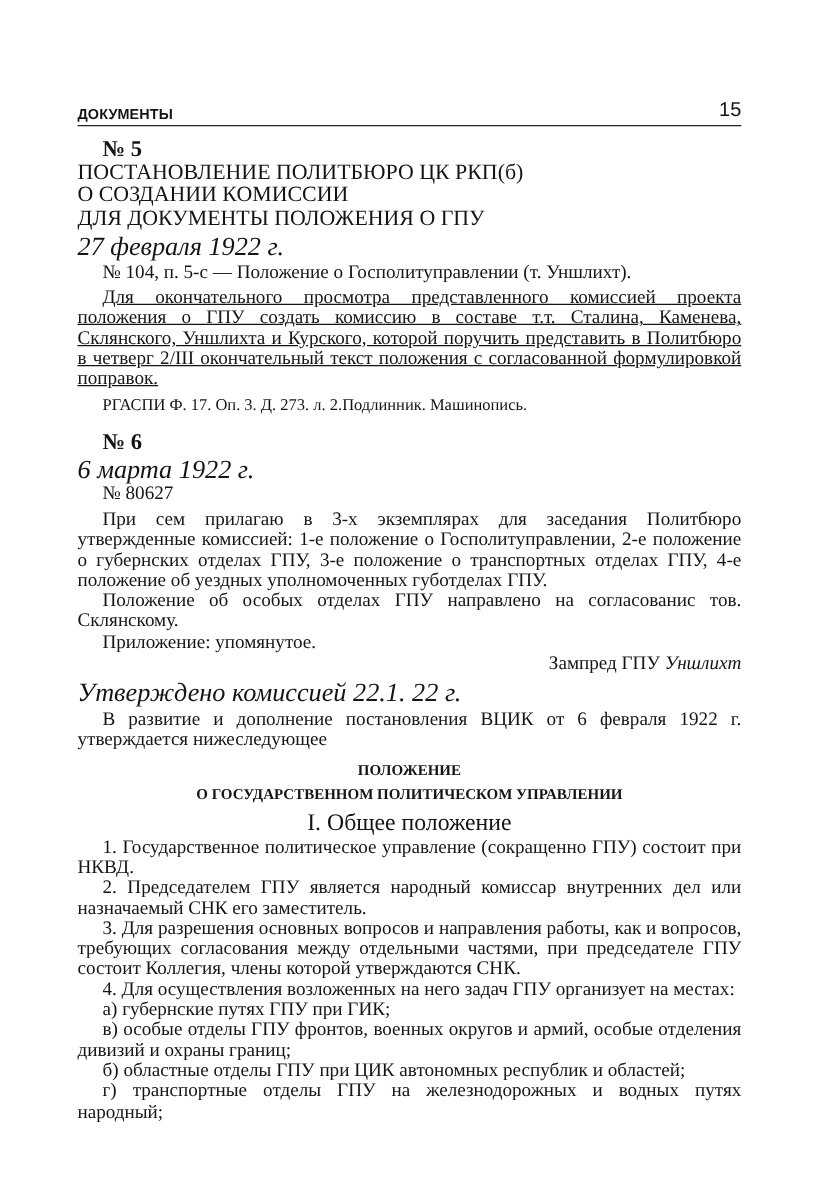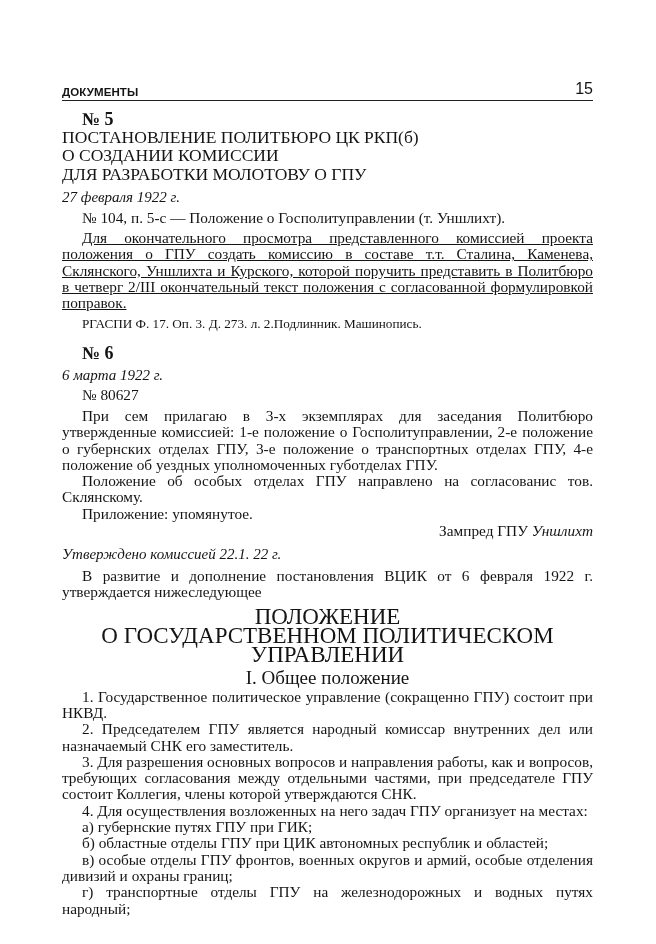--- a/index.html
+++ b/index.html
@@ -4,46 +4,46 @@
   <style>
     html, body { margin: 0; padding: 0; background: #ffffff; }
     body { width: 656px; height: 944px; position: relative; overflow: hidden; color: #141414; }
     .page { position: absolute; left: 62px; top: 50px; width: 531px; }
     .running-head { display: flex; justify-content: space-between; align-items: flex-end;
       font-family: "Liberation Sans", sans-serif; border-bottom: 1.6px solid #222; padding-bottom: 2px; height: 20px; margin-top: 28px; }
     .running-head .section { font-size: 11.5px; font-weight: bold; letter-spacing: 0.1px; }
     .running-head .pageno { font-size: 16px; }
     .doc-num { font-family: "Liberation Serif", serif; font-weight: bold; font-size: 18px; line-height: 18px; padding-left: 20px; }
     .doc-title { font-family: "Liberation Serif", serif; font-weight: normal; font-size: 17.5px; line-height: 18.3px; }
-    .date { font-family: "Liberation Serif", serif; font-style: italic; font-size: 15px; line-height: 17px; }
+    .date { font-family: "Liberation Serif", serif; font-style: italic; font-size: 21px; line-height: 17px; }
     .body-p { font-family: "Liberation Serif", serif; font-size: 15.3px; line-height: 16.3px; text-align: justify; text-indent: 20px; margin: 0; }
     .ref { font-family: "Liberation Serif", serif; font-size: 13.2px; line-height: 16px; text-indent: 20px; }
     .sign { font-family: "Liberation Serif", serif; font-size: 15.3px; text-align: right; padding-top: 6px; }
     .sign i { font-style: italic; }
     .center { text-align: center; font-family: "Liberation Serif", serif; }
-    .reg-title { font-size: 23px; line-height: 19px; }
+    .reg-title { font-size: 12px; line-height: 19px; font-weight: bold; }
     .sub-title { font-size: 19px; line-height: 17px; }
     .list-item { font-family: "Liberation Serif", serif; font-size: 15.3px; line-height: 16.3px; text-align: justify; text-indent: 20px; margin: 0; }
   </style>
 </head>
 <body>
 
 <div class="page">
 
   <div class="running-head">
     <span class="section">ДОКУМЕНТЫ</span>
     <span class="pageno">15</span>
   </div>
 
   <div style="margin-top:9px;">
     <div class="doc-num">№ 5</div>
     <div class="doc-title">
       <div>ПОСТАНОВЛЕНИЕ ПОЛИТБЮРО ЦК РКП(б)</div>
       <div>О СОЗДАНИИ КОМИССИИ</div>
-      <div>ДЛЯ РАЗРАБОТКИ МОЛОТОВУ О ГПУ</div>
+      <div>ДЛЯ ДОКУМЕНТЫ ПОЛОЖЕНИЯ О ГПУ</div>
     </div>
     <div class="date" style="margin-top:6px;">27 февраля 1922 г.</div>
     <p class="body-p" style="margin-top:4px;">№ 104, п. 5-с — Положение о Госполитуправлении (т. Уншлихт).</p>
     <p class="body-p" style="margin-top:4px;text-decoration:underline;">Для окончательного просмотра представленного комиссией проекта положения о ГПУ создать комиссию в составе т.т. Сталина, Каменева, Склянского, Уншлихта и Курского, которой поручить представить в Политбюро в четверг 2/III окончательный текст положения с согласованной формулировкой поправок.</p>
     <div class="ref" style="margin-top:4px;">РГАСПИ Ф. 17. Оп. 3. Д. 273. л. 2.Подлинник. Машинопись.</div>
   </div>
 
   <div style="margin-top:12px;">
     <div class="doc-num">№ 6</div>
     <div class="date" style="margin-top:5px;">6 марта 1922 г.</div>
@@ -64,19 +64,19 @@
       <div>ПОЛОЖЕНИЕ</div>
       <div>О ГОСУДАРСТВЕННОМ ПОЛИТИЧЕСКОМ УПРАВЛЕНИИ</div>
     </div>
     <div class="center sub-title" style="margin-top:5px;">I. Общее положение</div>
     <div style="margin-top:3px;">
       <p class="list-item">1. Государственное политическое управление (сокращенно ГПУ) состоит при НКВД.</p>
       <p class="list-item">2. Председателем ГПУ является народный комиссар внутренних дел или назначаемый СНК его заместитель.</p>
       <p class="list-item">3. Для разрешения основных вопросов и направления работы, как и вопросов, требующих согласования между отдельными частями, при председателе ГПУ состоит Коллегия, члены которой утверждаются СНК.</p>
       <p class="list-item">4. Для осуществления возложенных на него задач ГПУ организует на местах:</p>
       <p class="list-item">а) губернские путях ГПУ при ГИК;</p>
+      <p class="list-item">в) особые отделы ГПУ фронтов, военных округов и армий, особые отделения дивизий и охраны границ;</p>
       <p class="list-item">б) областные отделы ГПУ при ЦИК автономных республик и областей;</p>
-      <p class="list-item">в) особые отделы ГПУ фронтов, военных округов и армий, особые отделения дивизий и охраны границ;</p>
       <p class="list-item">г) транспортные отделы ГПУ на железнодорожных и водных путях народный;</p>
     </div>
   </div>
 
 </div>
 
 </body></html>

